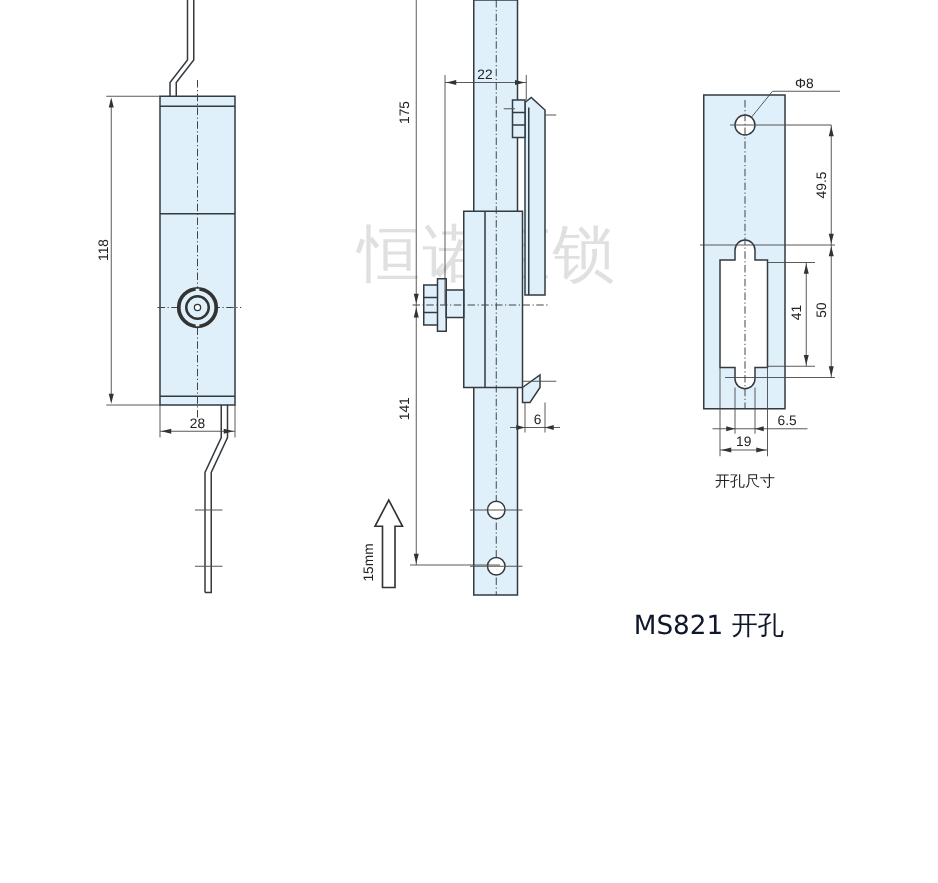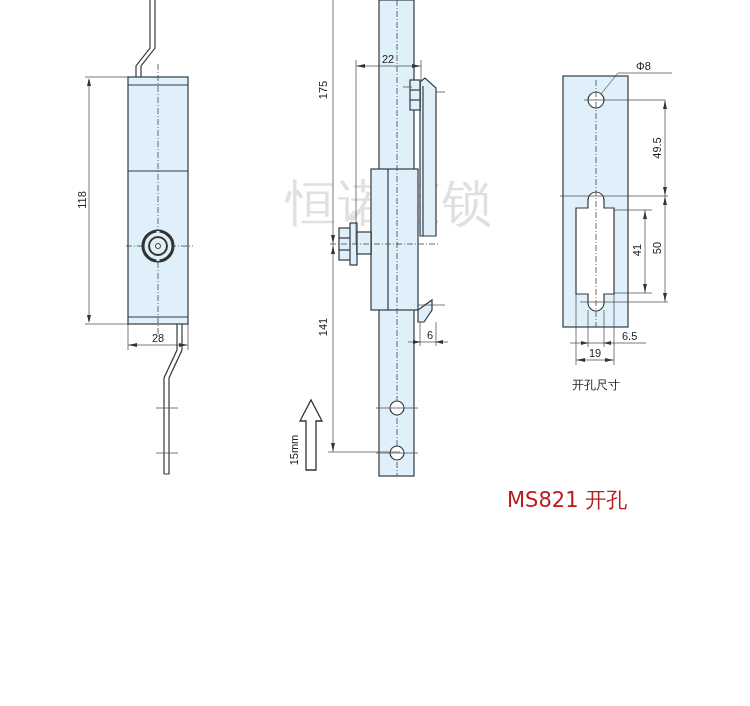--- a/index.html
+++ b/index.html
@@ -8,21 +8,21 @@
     #canvas { position: absolute; left: 0; top: 0; }
     .part { fill: #dff0fa; stroke: #333a40; stroke-width: 1.2; }
     .edge { fill: none; stroke: #333a40; stroke-width: 1.2; }
     .thin { fill: none; stroke: #555; stroke-width: 0.8; }
     .center { fill: none; stroke: #444; stroke-width: 0.8; stroke-dasharray: 6 2 1 2; }
     .dim { fill: none; stroke: #444; stroke-width: 0.7; }
     .dimtxt { font-family: "Liberation Sans", "DejaVu Sans", sans-serif; font-size: 11px; fill: #222; }
     .label-cn { font-family: "DejaVu Sans", sans-serif; font-size: 12px; fill: #222; }
     .watermark { font-family: "DejaVu Sans", sans-serif; font-size: 50px; fill: #c8c8c8; opacity: 0.55; letter-spacing: 2px; }
     .caption { position: absolute; left: 507px; top: 486px; font-family: "DejaVu Sans", sans-serif;
-               font-size: 21px; color: #b91c1c; white-space: nowrap; }
+               font-size: 21px; color: #0f172a; white-space: nowrap; }
     .hole { fill: #ffffff; stroke: #333a40; stroke-width: 1.2; }
   </style>
 </head>
 <body>
 
 <svg id="canvas" width="750" height="706" viewBox="0 0 750 706" xmlns="http://www.w3.org/2000/svg">
 
   <text class="watermark" x="286" y="220">恒诺柜锁</text>
 
   <g>

